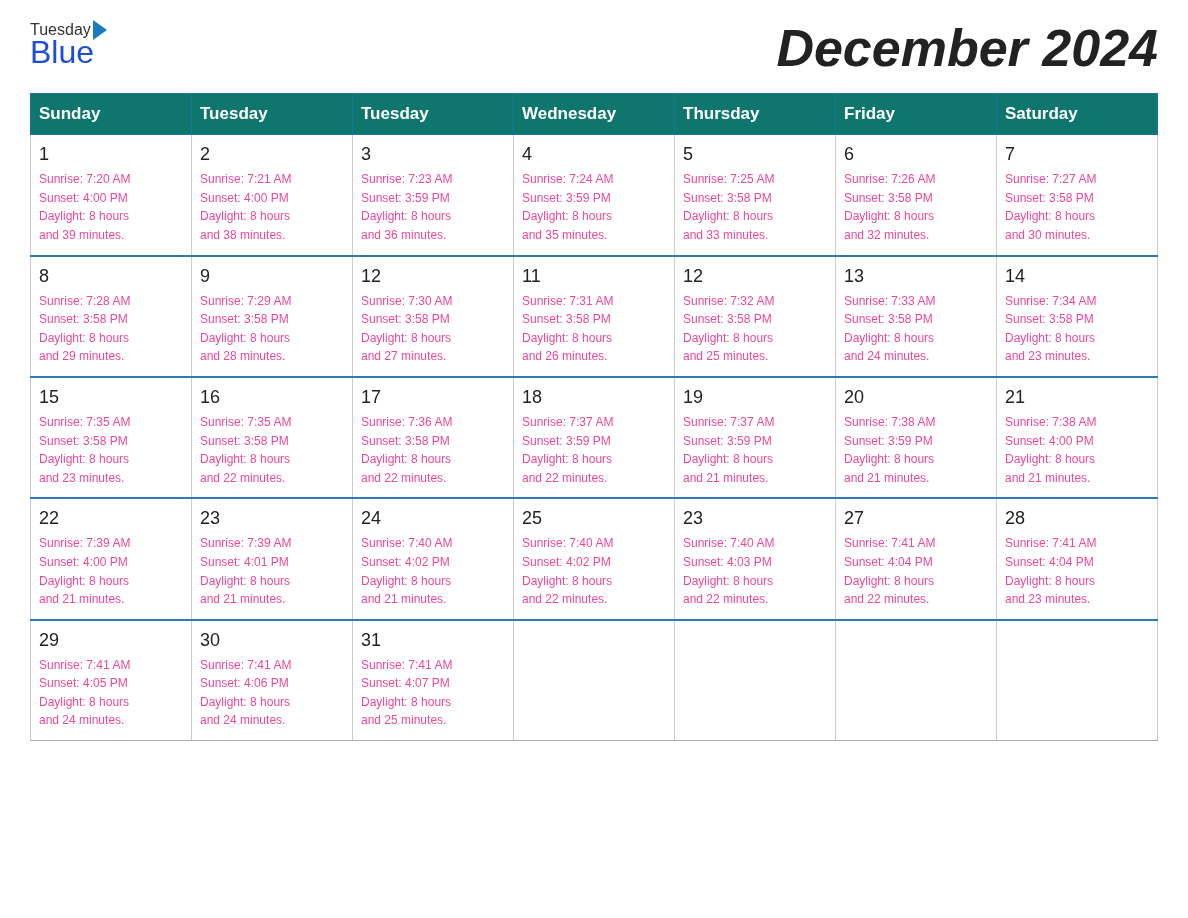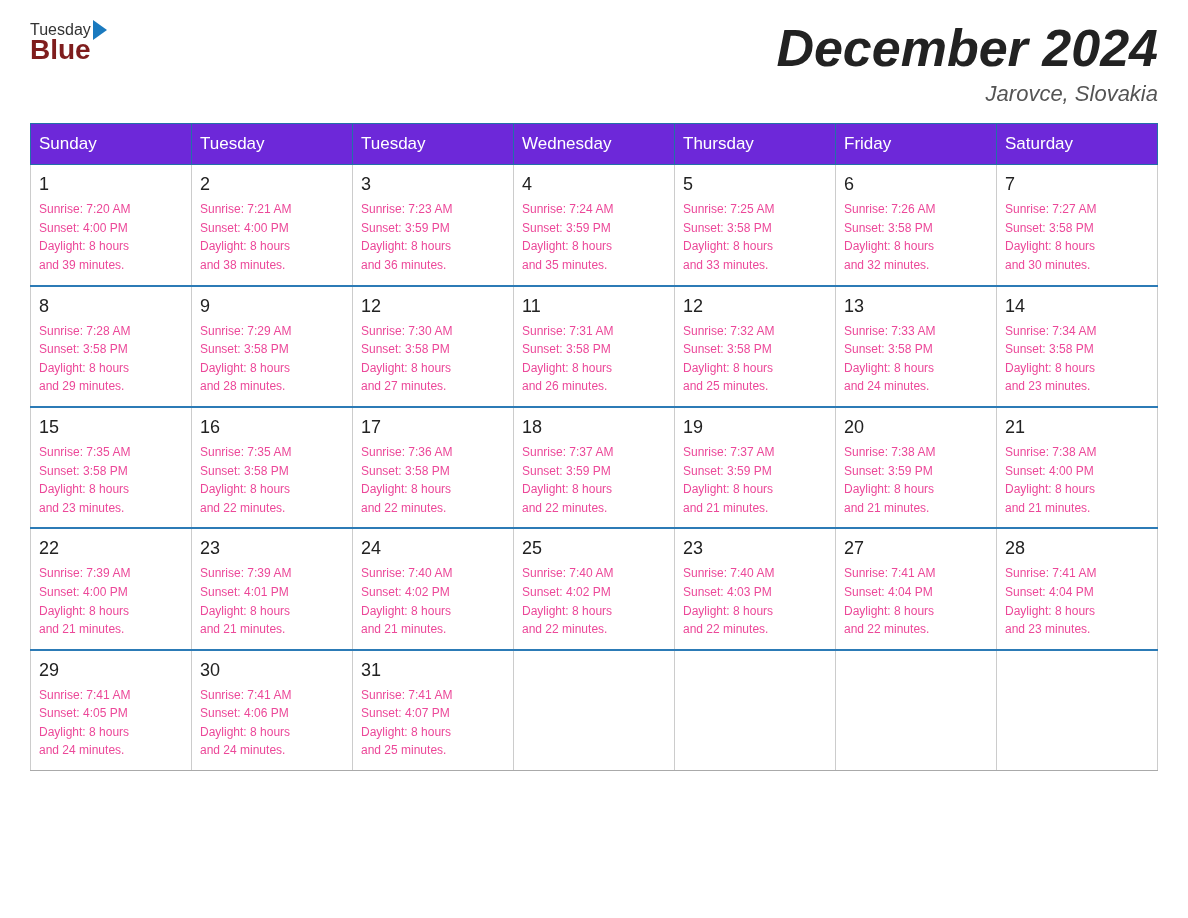--- a/index.html
+++ b/index.html
@@ -46,24 +46,24 @@
       font-size: 22px;
       color: #555;
       margin-top: 4px;
     }
     .calendar-table {
       width: 100%;
       border-collapse: collapse;
       border: 1px solid #aaa;
     }
     .calendar-table th {
-      background-color: #6d28d9;
+      background-color: #0f766e;
       color: white;
       font-size: 17px;
-      font-weight: normal;
+      font-weight: bold;
       padding: 10px 8px;
       text-align: left;
       border: 1px solid #2270a8;
     }
     .calendar-table td {
       vertical-align: top;
       padding: 6px 8px 10px 8px;
       border-left: 1px solid #ccc;
       border-right: 1px solid #ccc;
       font-size: 13px;
@@ -90,41 +90,40 @@
       line-height: 1.55;
     }
     .empty-cell {
       background: #fff;
     }
     .logo-line1 {
       display: flex;
       align-items: center;
     }
     .logo-line2 {
-      color: #7f1d1d;
-      font-size: 28px;
-      font-weight: bold;
+      color: #1d4ed8;
+      font-size: 32px;
+      font-weight: normal;
       margin-top: -6px;
       padding-left: 0px;
     }
   </style>
 </head>
 <body>
 
 <div class="header">
   <div class="logo">
     <div class="logo-line1">
       <span class="logo-general">Tuesday</span>
       <span class="logo-arrow"></span>
     </div>
     <div class="logo-line2">Blue</div>
   </div>
   <div class="title-block">
     <div class="month-title">December 2024</div>
-    <div class="location">Jarovce, Slovakia</div>
   </div>
 </div>
 
 <table class="calendar-table">
   <thead>
     <tr>
     <th>Sunday</th>
         <th>Tuesday</th>
         <th>Tuesday</th>
         <th>Wednesday</th>

